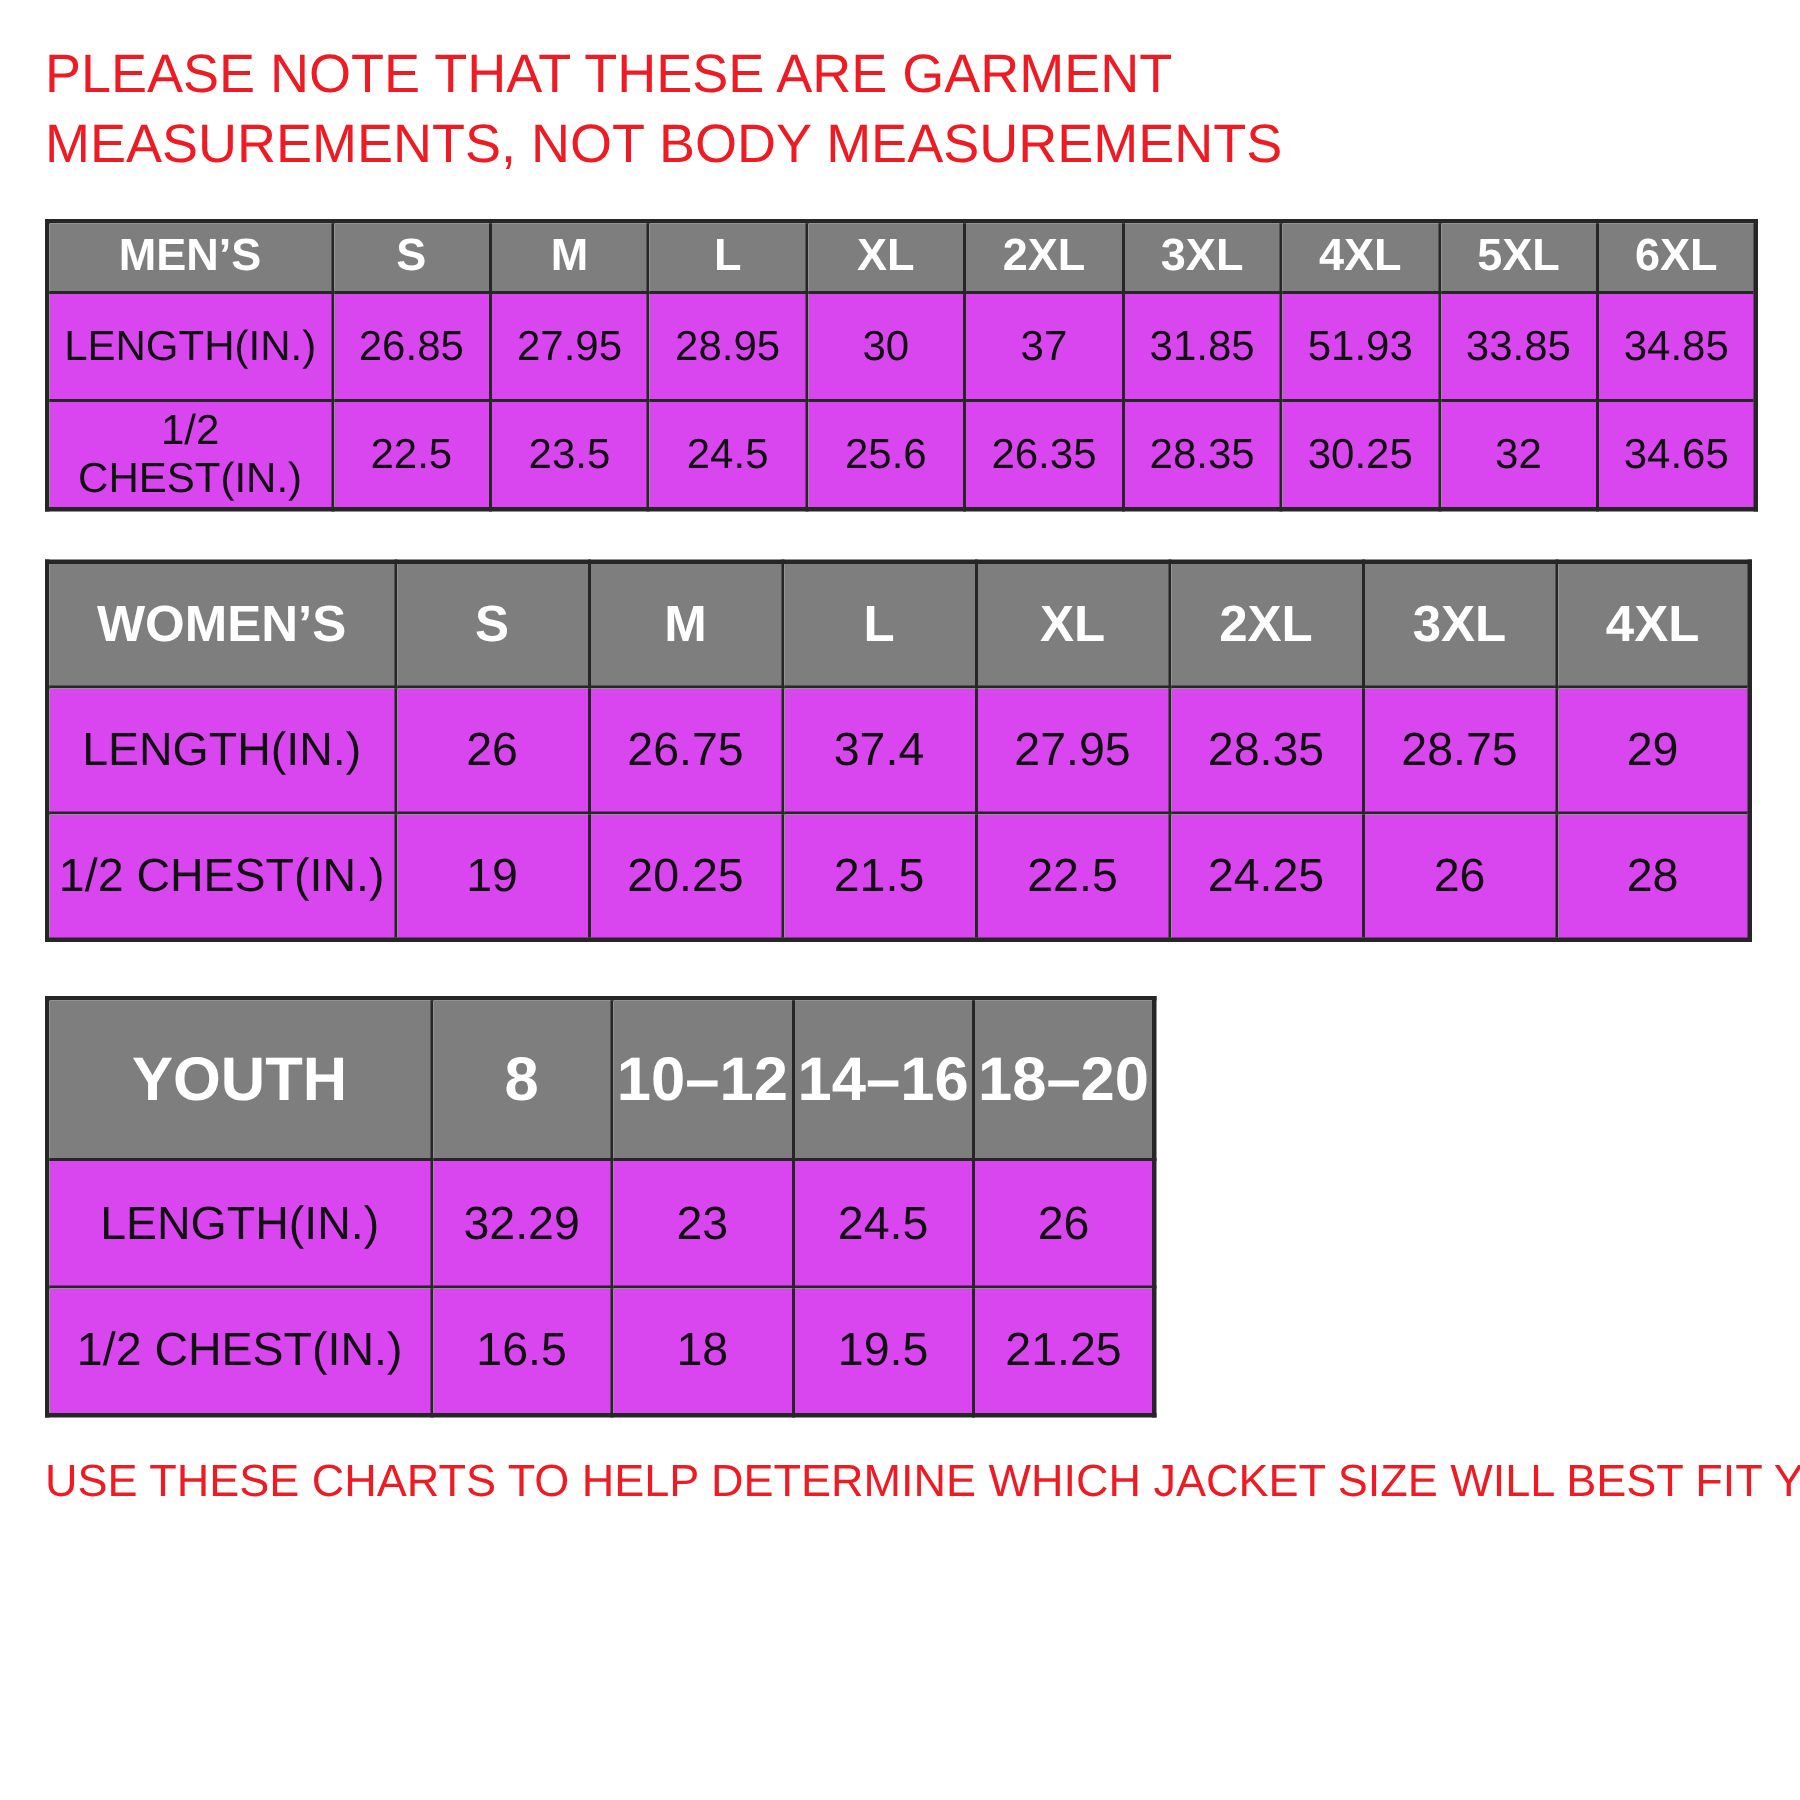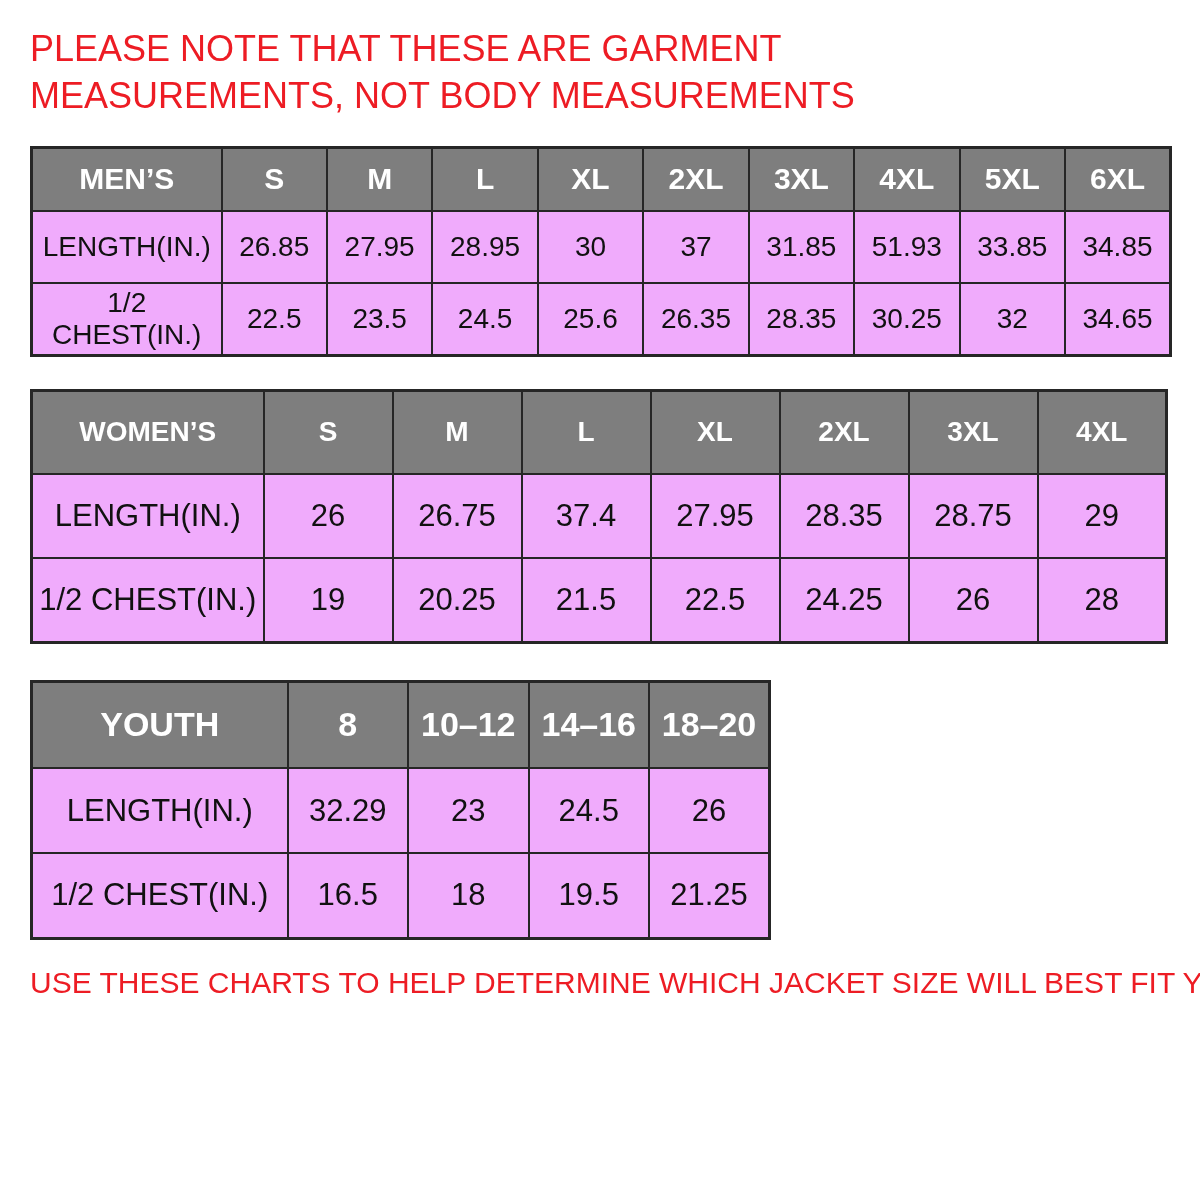--- a/index.html
+++ b/index.html
@@ -49,32 +49,32 @@
     text-align: center;
     vertical-align: middle;
     padding: 0;
     overflow: hidden;
   }
   table.tbl th {
     background: var(--header_gray);
     color: var(--header_text);
     font-weight: bold;
   }
-  table.tbl td { color: #111111; background: #f0abfc; }
+  table.tbl td { color: #111111; background: #d946ef; }
 
   .mens   { width: 1142px; margin-top: 26px; }
-  .mens th { height: 64px;  font-size: 30px; }
+  .mens th { height: 48px;  font-size: 30px; }
   .mens td { height: 72px;  font-size: 28px; }
 
   .womens { width: 1138px; margin-top: 32px; }
-  .womens th { height: 84px; font-size: 28px; }
+  .womens th { height: 84px; font-size: 34px; }
   .womens td { height: 84px; font-size: 31px; }
 
   .youth  { width: 741px;  margin-top: 36px; }
-  .youth th { height: 87px; font-size: 34px; margin-top: 44px; }
+  .youth th { height: 108px; font-size: 41px; margin-top: 44px; }
   .youth td { height: 85px; font-size: 31px; }
 
   .footer-note {
     color: var(--accent_red);
     font-size: 29px;
     line-height: 1.55;
     max-width: 1125px;
     margin-top: 32px;
   }
   .footer-caption {

